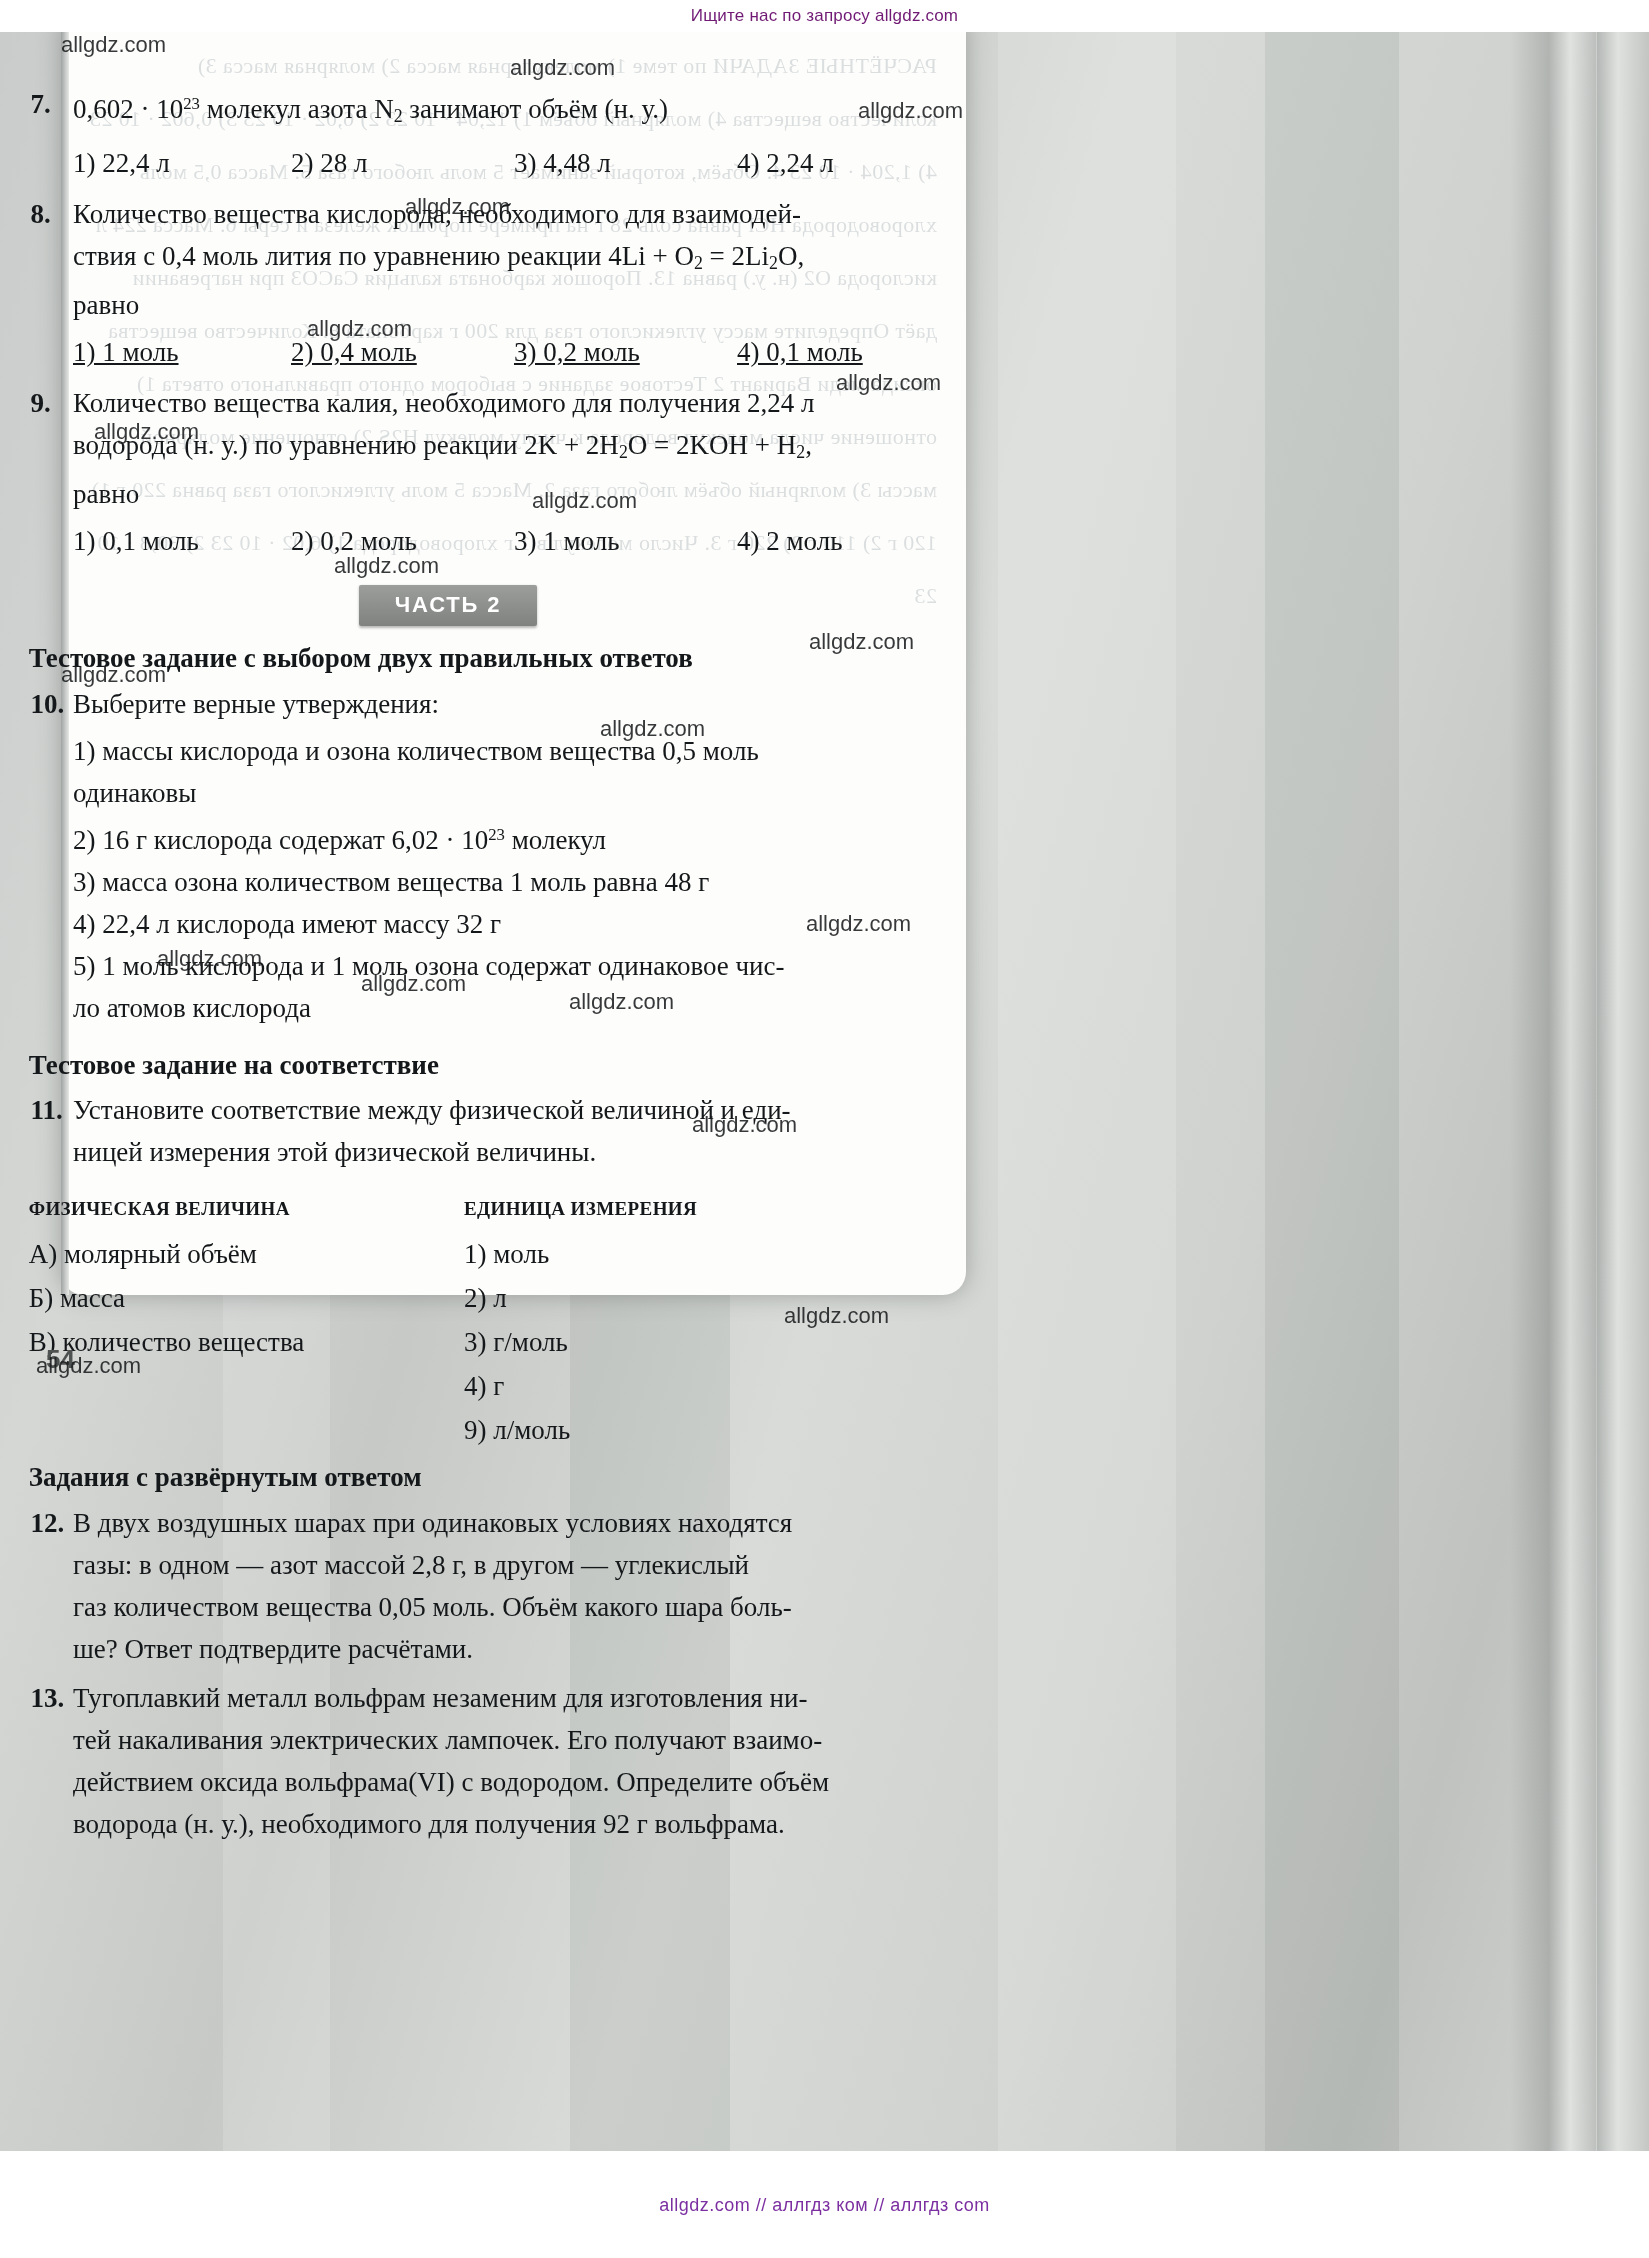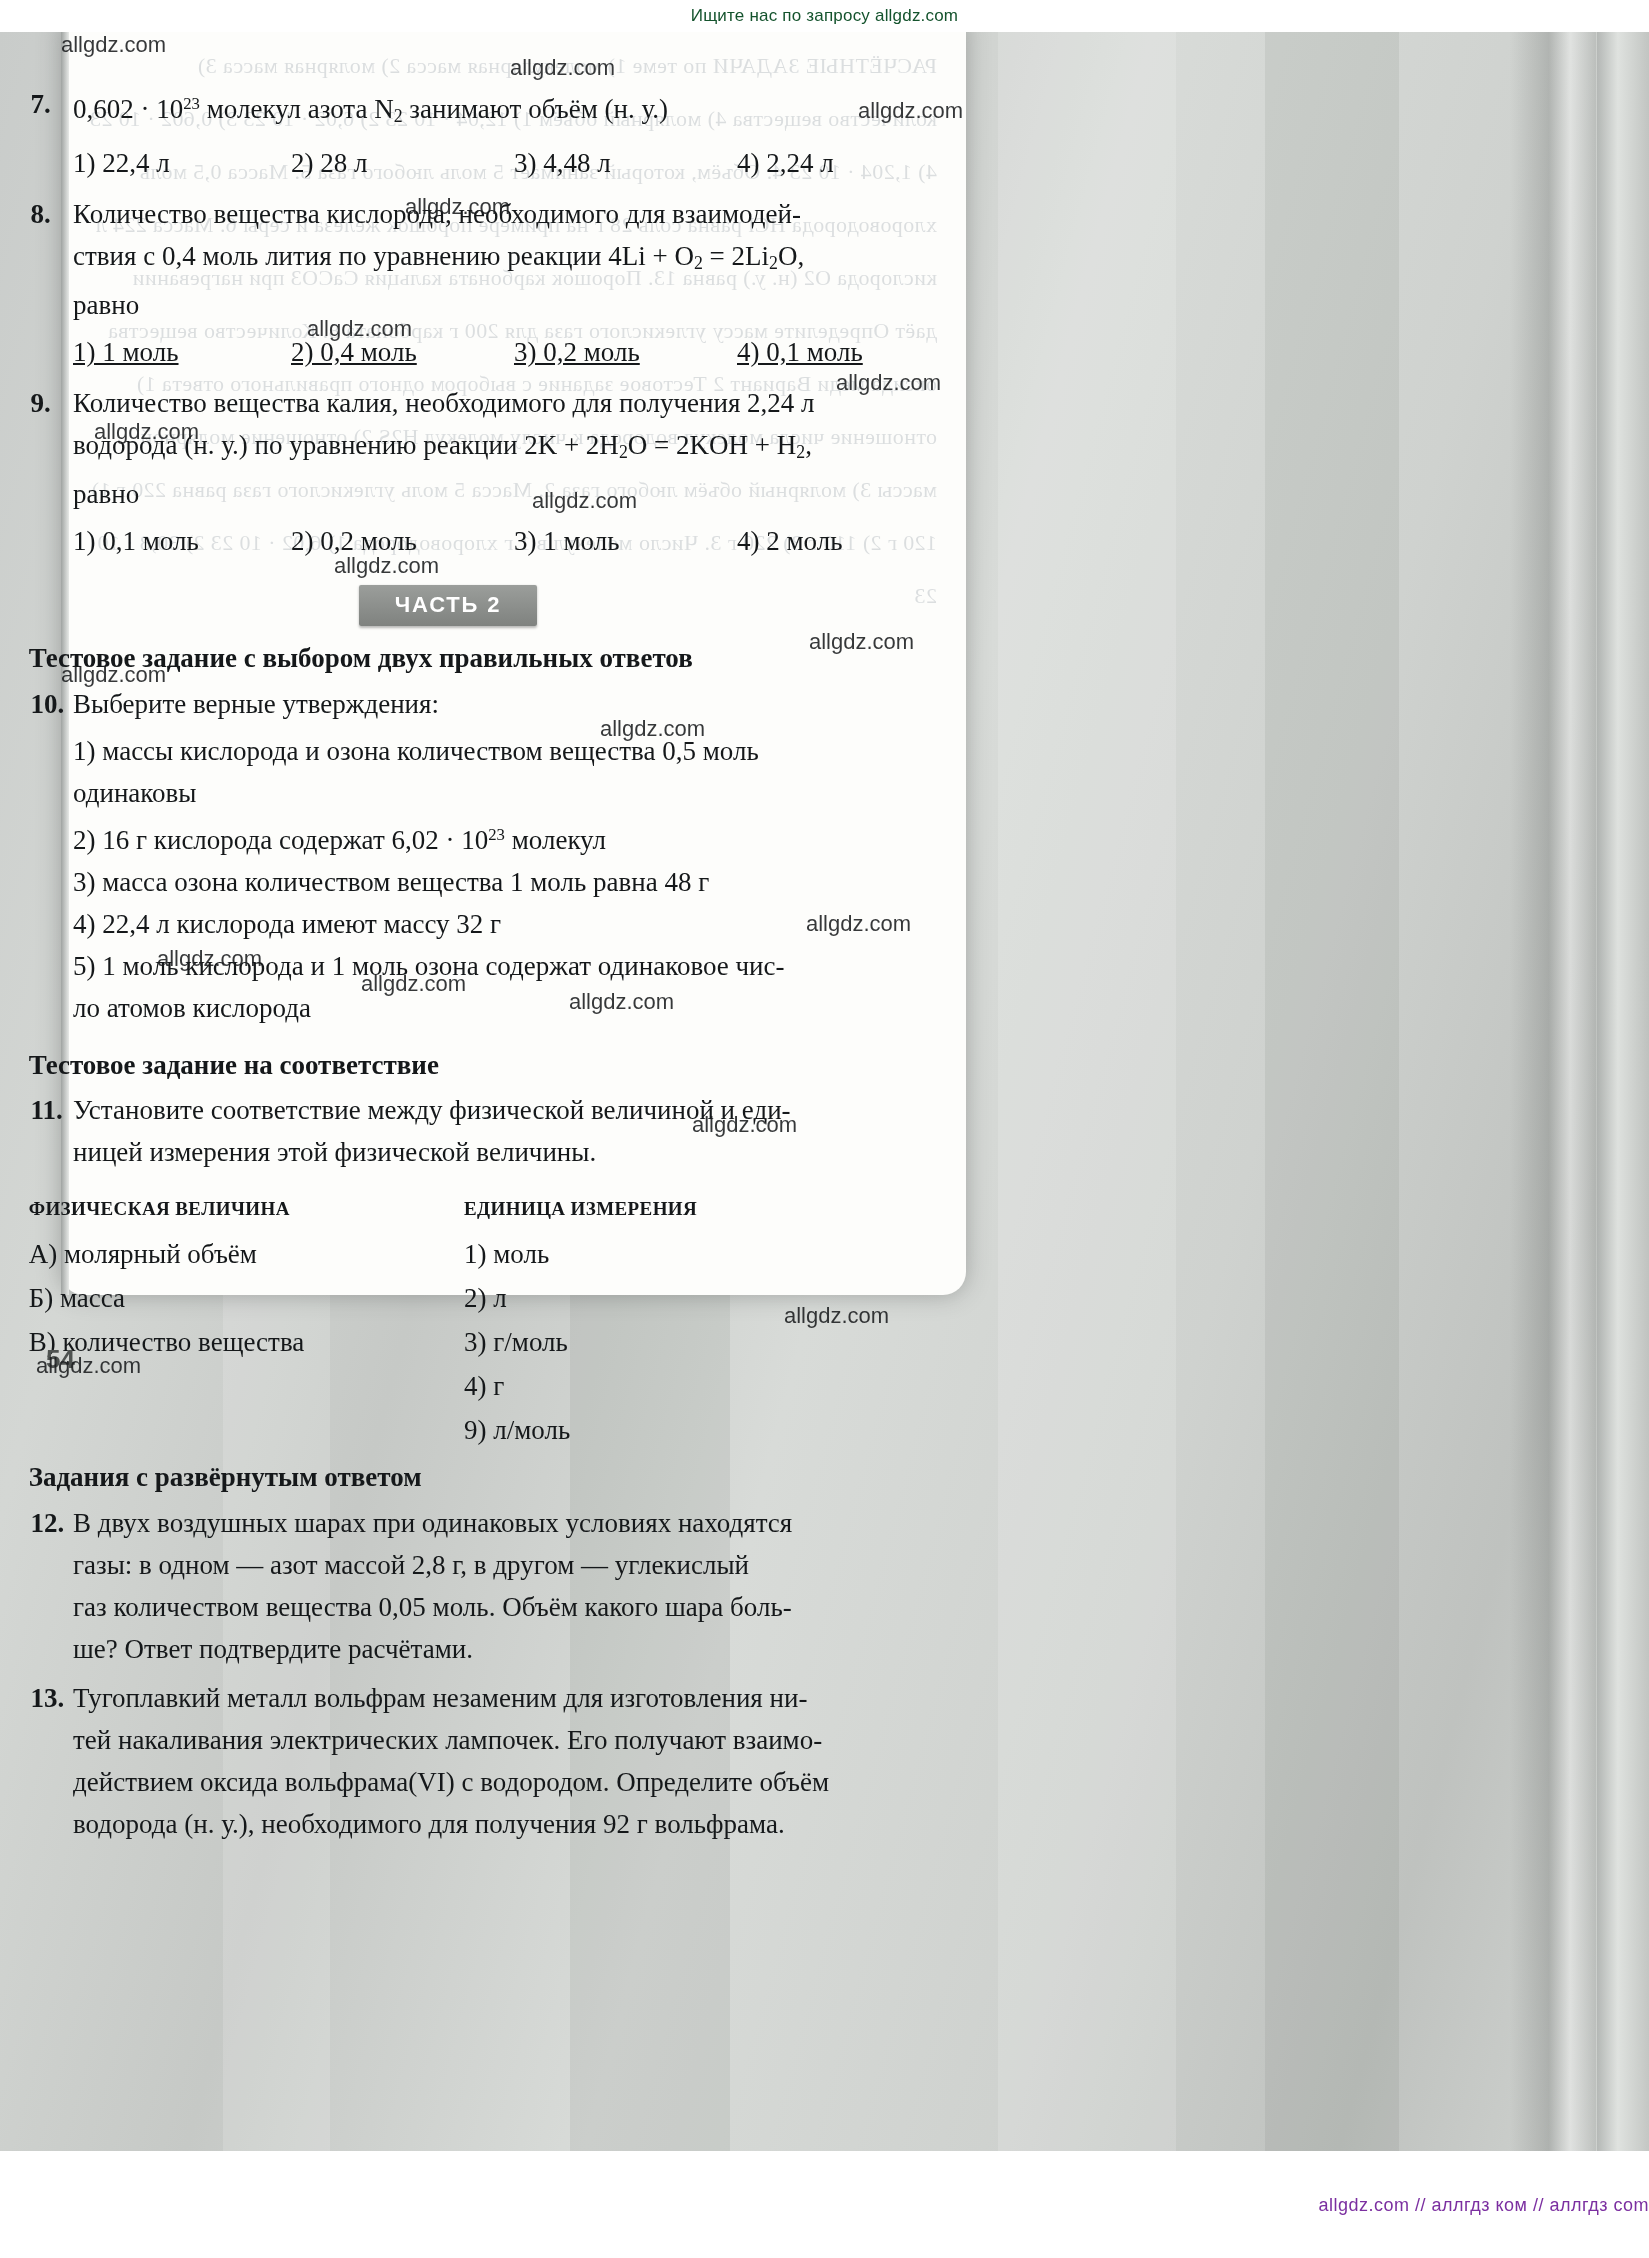--- a/index.html
+++ b/index.html
@@ -11,21 +11,21 @@
     overflow:hidden;
   }
   
   .top-banner{
     position:absolute;left:0;top:0;width:1649px;height:32px;
     display:flex;align-items:center;justify-content:center;
     background:#ffffff;z-index:60;
   }
   .top-banner span{
     font-family:"Liberation Sans", sans-serif;
-    font-size:17px;color:#14532d;letter-spacing:0.2px;
+    font-size:17px;color:#701a75;letter-spacing:0.2px;
   }
   
   .scan{
     position:absolute;left:0;top:30px;width:1649px;height:2121px;
     background:linear-gradient(105deg,#c9ccca 0%,#d4d7d4 18%,#c6c9c6 34%,#d8dbd8 52%,#cfd2cf 70%,#bfc2bf 86%,#d2d5d2 100%);
     overflow:hidden;
   }
   
   .streak{position:absolute;top:0;bottom:0;width:107px;background:rgba(255,255,255,.16);}
   .streak.dark{background:rgba(90,95,92,.10);}
@@ -116,21 +116,21 @@
   .wm{
     position:absolute;
     font-family:"Liberation Sans", sans-serif;
     color:#2c2f31;opacity:.82;
     white-space:nowrap;z-index:40;
   }
   .wm.light{color:#1b1d1f;opacity:.88;}
   
   .bottom-banner{
     position:absolute;left:0;bottom:0;width:1649px;height:107px;
-    display:flex;align-items:center;justify-content:flex-end;background:#fff;z-index:60;
+    display:flex;align-items:center;justify-content:center;background:#fff;z-index:60;
   }
   .bottom-banner span{
     font-family:"Liberation Sans", sans-serif;
     font-size:18px;color:#7b2fa0;letter-spacing:0.5px;
   }
 </style>
 </head>
 <body>
 
 <div class="top-banner">

